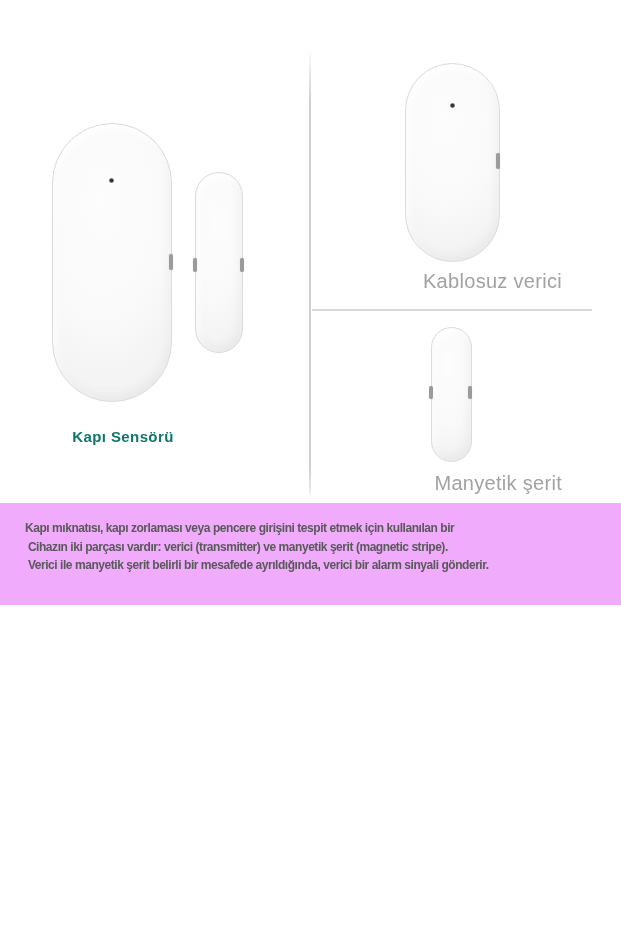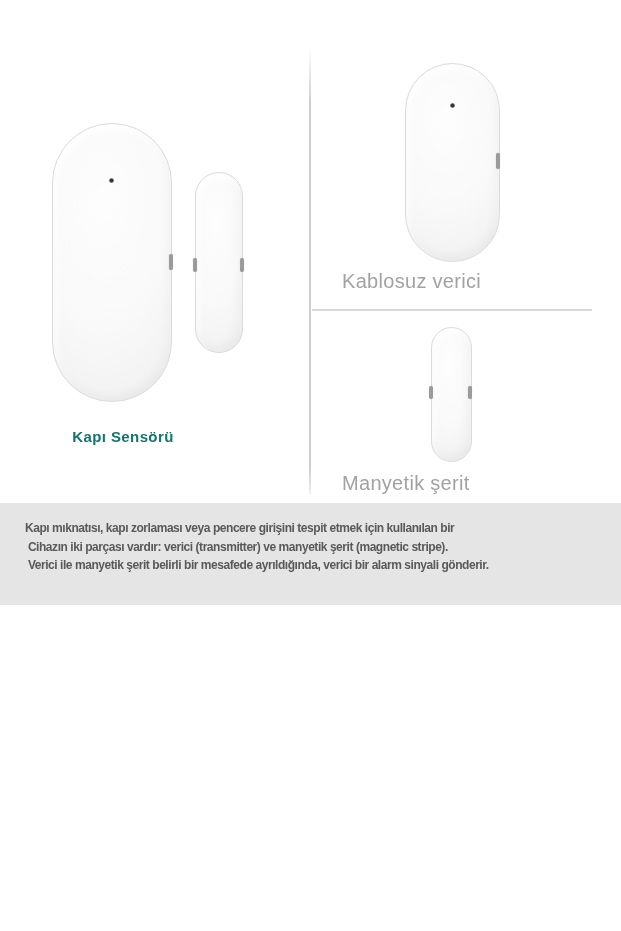--- a/index.html
+++ b/index.html
@@ -59,35 +59,35 @@
     width: 180px;
     text-align: center;
     font-size: 15px;
     font-weight: bold;
     letter-spacing: 0.4px;
     color: #0f766e;
   }
   .caption-secondary {
     position: absolute;
     width: 220px;
-    text-align: left;
+    text-align: right;
     font-size: 20px;
     font-weight: 400;
     letter-spacing: 0.3px;
     color: #a2a2a2;
   }
   .caption-transmitter { left: 342px; top: 270px; }
   .caption-stripe      { left: 342px; top: 472px; }
 
   
   .description-panel {
     position: absolute;
     left: 0; top: 503px;
     width: 621px; height: 102px;
-    background: #e5e5e5;
+    background: #f0abfc;
     box-sizing: border-box;
     padding: 16px 0 0 25px;
   }
   .description-panel .line {
     font-size: 12px;
     font-weight: bold;
     letter-spacing: -0.45px;
     line-height: 18.6px;
     color: #595959;
     white-space: pre;

